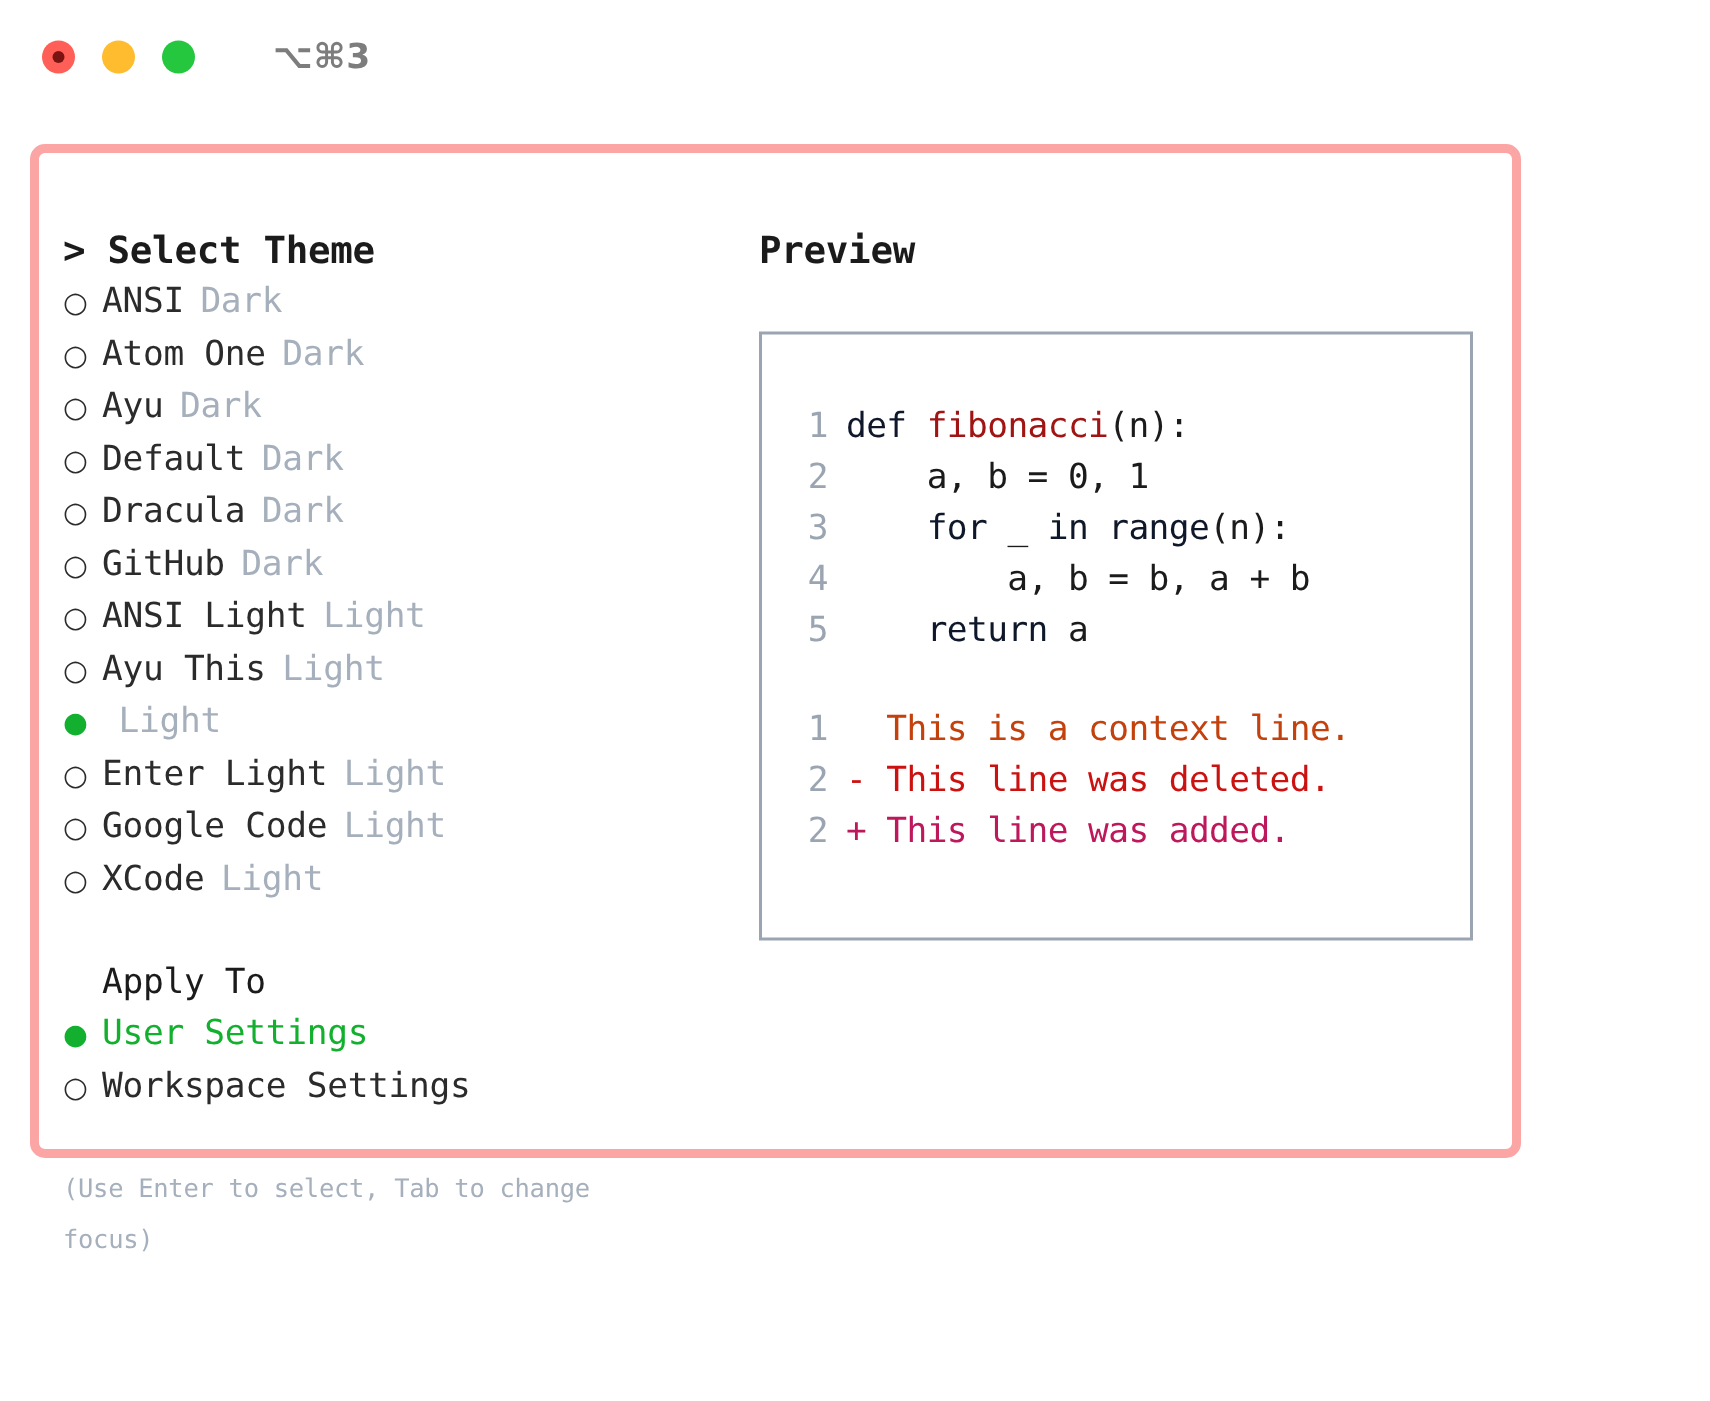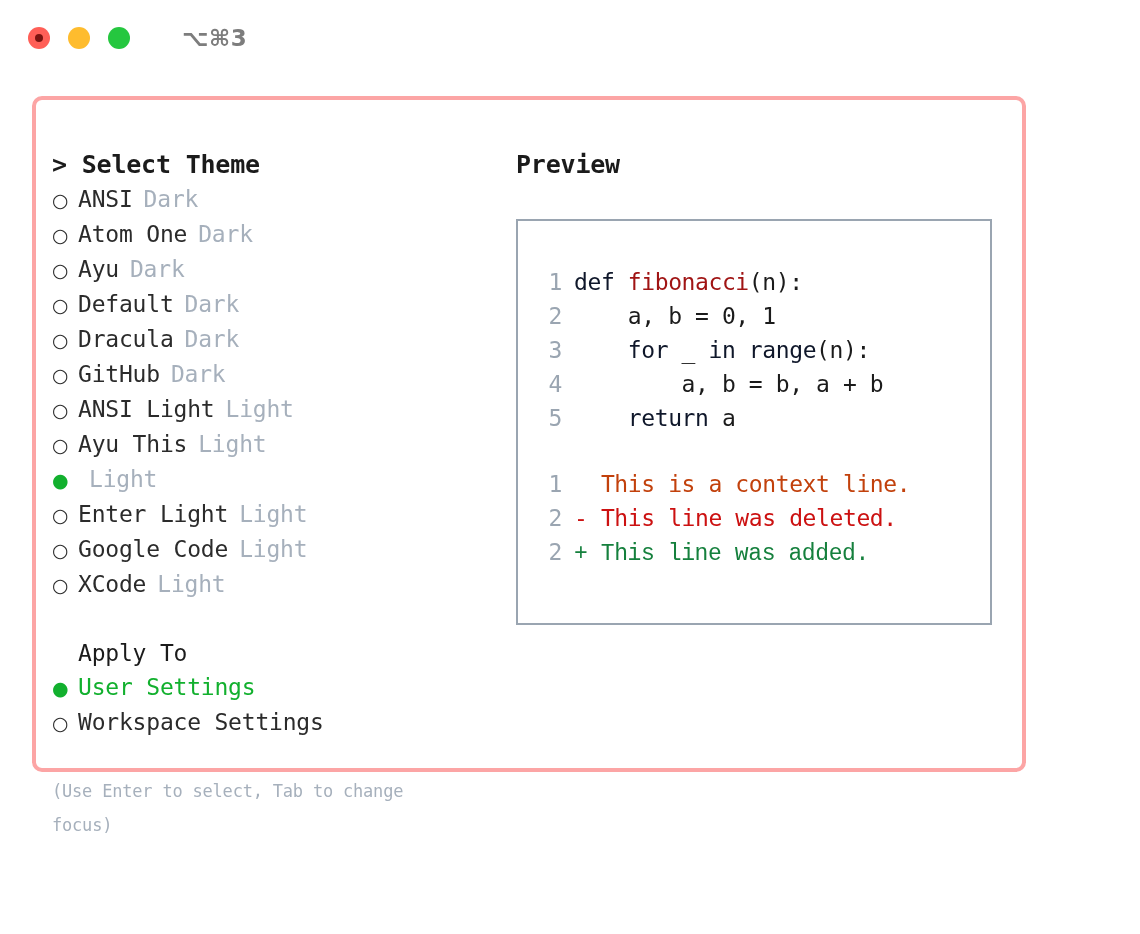--- a/index.html
+++ b/index.html
@@ -61,25 +61,25 @@
     color: #7d7d7d;
     font-size: 23px;
     font-weight: bold;
     letter-spacing: 0.5px;
     font-family: "DejaVu Sans", "Liberation Sans", sans-serif;
   }
 
   
   .panel {
     position: absolute;
-    left: 32px;
+    left: 20px;
     top: 96px;
     width: 994px;
     height: 676px;
-    border: 4px solid #fca5a5;
+    border: 6px solid #fca5a5;
     border-radius: 10px;
     box-sizing: border-box;
     background: #ffffff;
   }
 
   .panel-inner {
     position: relative;
     width: 100%;
     height: 100%;
   }
@@ -186,21 +186,21 @@
     color: #9aa5b1;
     margin-right: 12px;
   }
   .code-text { color: #1b1b1b; }
 
   .tok-kw   { color: #0f172a; }
   .tok-fn   { color: #a01414; }
   .tok-pl   { color: #1b1b1b; }
   .tok-ctx  { color: #c2410c; }
   .tok-del  { color: #cc1111; }
-  .tok-add  { color: #15803d; font-family: Liberation Mono, monospace; }
+  .tok-add  { color: #be185d; }
 
   .diff-gap { height: 32px; }
 </style>
 </head>
 <body>
 
 <div class="window">
 
   <div class="titlebar">
     <div class="dots">

